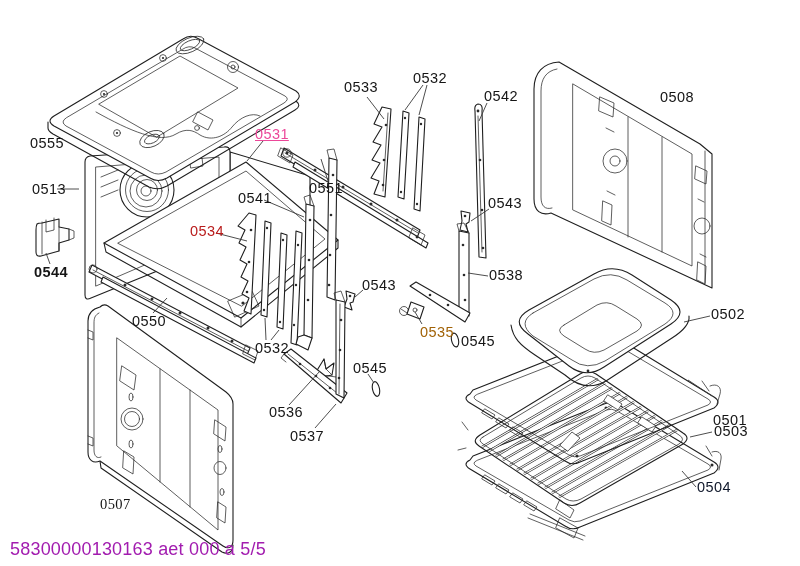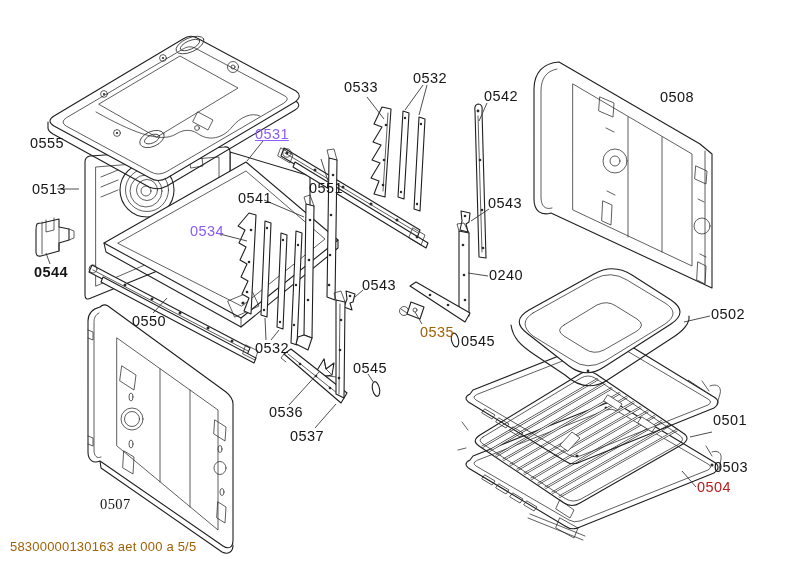--- a/index.html
+++ b/index.html
@@ -7,21 +7,21 @@
     position:relative;width:800px;height:566px;background:#ffffff;overflow:hidden;
     font-family:"Liberation Sans", sans-serif;
   }
   #art,#leader-layer{position:absolute;left:0;top:0;pointer-events:none;}
   #label-layer{position:absolute;left:0;top:0;width:800px;height:566px;pointer-events:none;}
   .part-label{
     position:absolute;font-size:14.5px;color:#151515;letter-spacing:.4px;
     white-space:nowrap;line-height:14px;
   }
   #footer-text{
-    position:absolute;left:10px;top:539px;font-size:13px;color:#a16207;letter-spacing:.2px;
+    position:absolute;left:10px;top:539px;font-size:18px;color:#a21caf;letter-spacing:.2px;
   }
   
   .ln{stroke:#1f1f1f;fill:none;stroke-width:1.1;stroke-linejoin:round;stroke-linecap:round;}
   .ln-thin{stroke:#2a2a2a;fill:none;stroke-width:.75;stroke-linejoin:round;stroke-linecap:round;}
   .solid{fill:#ffffff;}
   .dot{fill:#2a2a2a;stroke:none;}
   #leader-layer line{stroke:#3a3a3a;stroke-width:.9;}
 </style>
 </head>
 <body>
@@ -330,37 +330,37 @@
       <line x1="712" y1="432" x2="690" y2="437"></line>
       <line x1="696" y1="487" x2="682" y2="471"></line>
     </svg>
 
   <div id="label-layer">
       <span class="part-label" style="left: 30px; top: 136px; color: rgb(21, 21, 21);">0555</span>
       <span class="part-label" style="left: 32px; top: 182px; color: rgb(21, 21, 21);">0513</span>
       <span class="part-label" style="left: 34px; top: 265px; color: rgb(21, 21, 21); font-weight: bold;">0544</span>
       <span class="part-label" style="left: 132px; top: 314px; color: rgb(21, 21, 21);">0550</span>
       <span class="part-label" style="left: 100px; top: 497px; color: rgb(21, 21, 21); font-family: Liberation Serif, serif;">0507</span>
-      <span class="part-label" style="left: 190px; top: 224px; color: #8b5cf6;">0534</span>
+      <span class="part-label" style="left: 190px; top: 224px; color: #b91c1c;">0534</span>
       <span class="part-label" style="left: 238px; top: 191px; color: rgb(21, 21, 21);">0541</span>
-      <span class="part-label" style="left: 255px; top: 127px; color: #8b5cf6; text-decoration: underline;">0531</span>
+      <span class="part-label" style="left: 255px; top: 127px; color: #ec4899; text-decoration: underline;">0531</span>
       <span class="part-label" style="left: 309px; top: 146px; color: rgb(21, 21, 21); margin-top: 35px;">0551</span>
       <span class="part-label" style="left: 344px; top: 80px; color: rgb(21, 21, 21);">0533</span>
       <span class="part-label" style="left: 413px; top: 71px; color: rgb(21, 21, 21);">0532</span>
       <span class="part-label" style="left: 484px; top: 89px; color: rgb(21, 21, 21);">0542</span>
       <span class="part-label" style="left: 488px; top: 196px; color: rgb(21, 21, 21);">0543</span>
-      <span class="part-label" style="left: 489px; top: 268px; color: rgb(21, 21, 21);">0240</span>
+      <span class="part-label" style="left: 489px; top: 268px; color: rgb(21, 21, 21);">0538</span>
       <span class="part-label" style="left: 362px; top: 278px; color: rgb(21, 21, 21);">0543</span>
       <span class="part-label" style="left: 420px; top: 325px; color: #a16207;">0535</span>
       <span class="part-label" style="left: 461px; top: 334px; color: rgb(21, 21, 21);">0545</span>
       <span class="part-label" style="left: 353px; top: 361px; color: rgb(21, 21, 21);">0545</span>
       <span class="part-label" style="left: 255px; top: 341px; color: rgb(21, 21, 21);">0532</span>
       <span class="part-label" style="left: 269px; top: 405px; color: rgb(21, 21, 21);">0536</span>
       <span class="part-label" style="left: 290px; top: 429px; color: rgb(21, 21, 21);">0537</span>
       <span class="part-label" style="left: 648px; top: 90px; color: rgb(21, 21, 21); margin-left: 12px;">0508</span>
       <span class="part-label" style="left: 711px; top: 307px; color: rgb(21, 21, 21); text-align: center;">0502</span>
       <span class="part-label" style="left: 713px; top: 391px; color: rgb(21, 21, 21); margin-top: 22px;">0501</span>
-      <span class="part-label" style="left: 714px; top: 424px; color: rgb(21, 21, 21); margin-top: 36px;">0503</span>
-      <span class="part-label" style="left: 697px; top: 480px; color: #b91c1c;">0504</span>
+      <span class="part-label" style="left: 714px; top: 424px; color: rgb(21, 21, 21);">0503</span>
+      <span class="part-label" style="left: 697px; top: 480px; color: #0f172a;">0504</span>
     </div>
 
   <div id="footer-text">58300000130163 aet 000 a 5/5</div>
 </div>
 
 </body></html>

